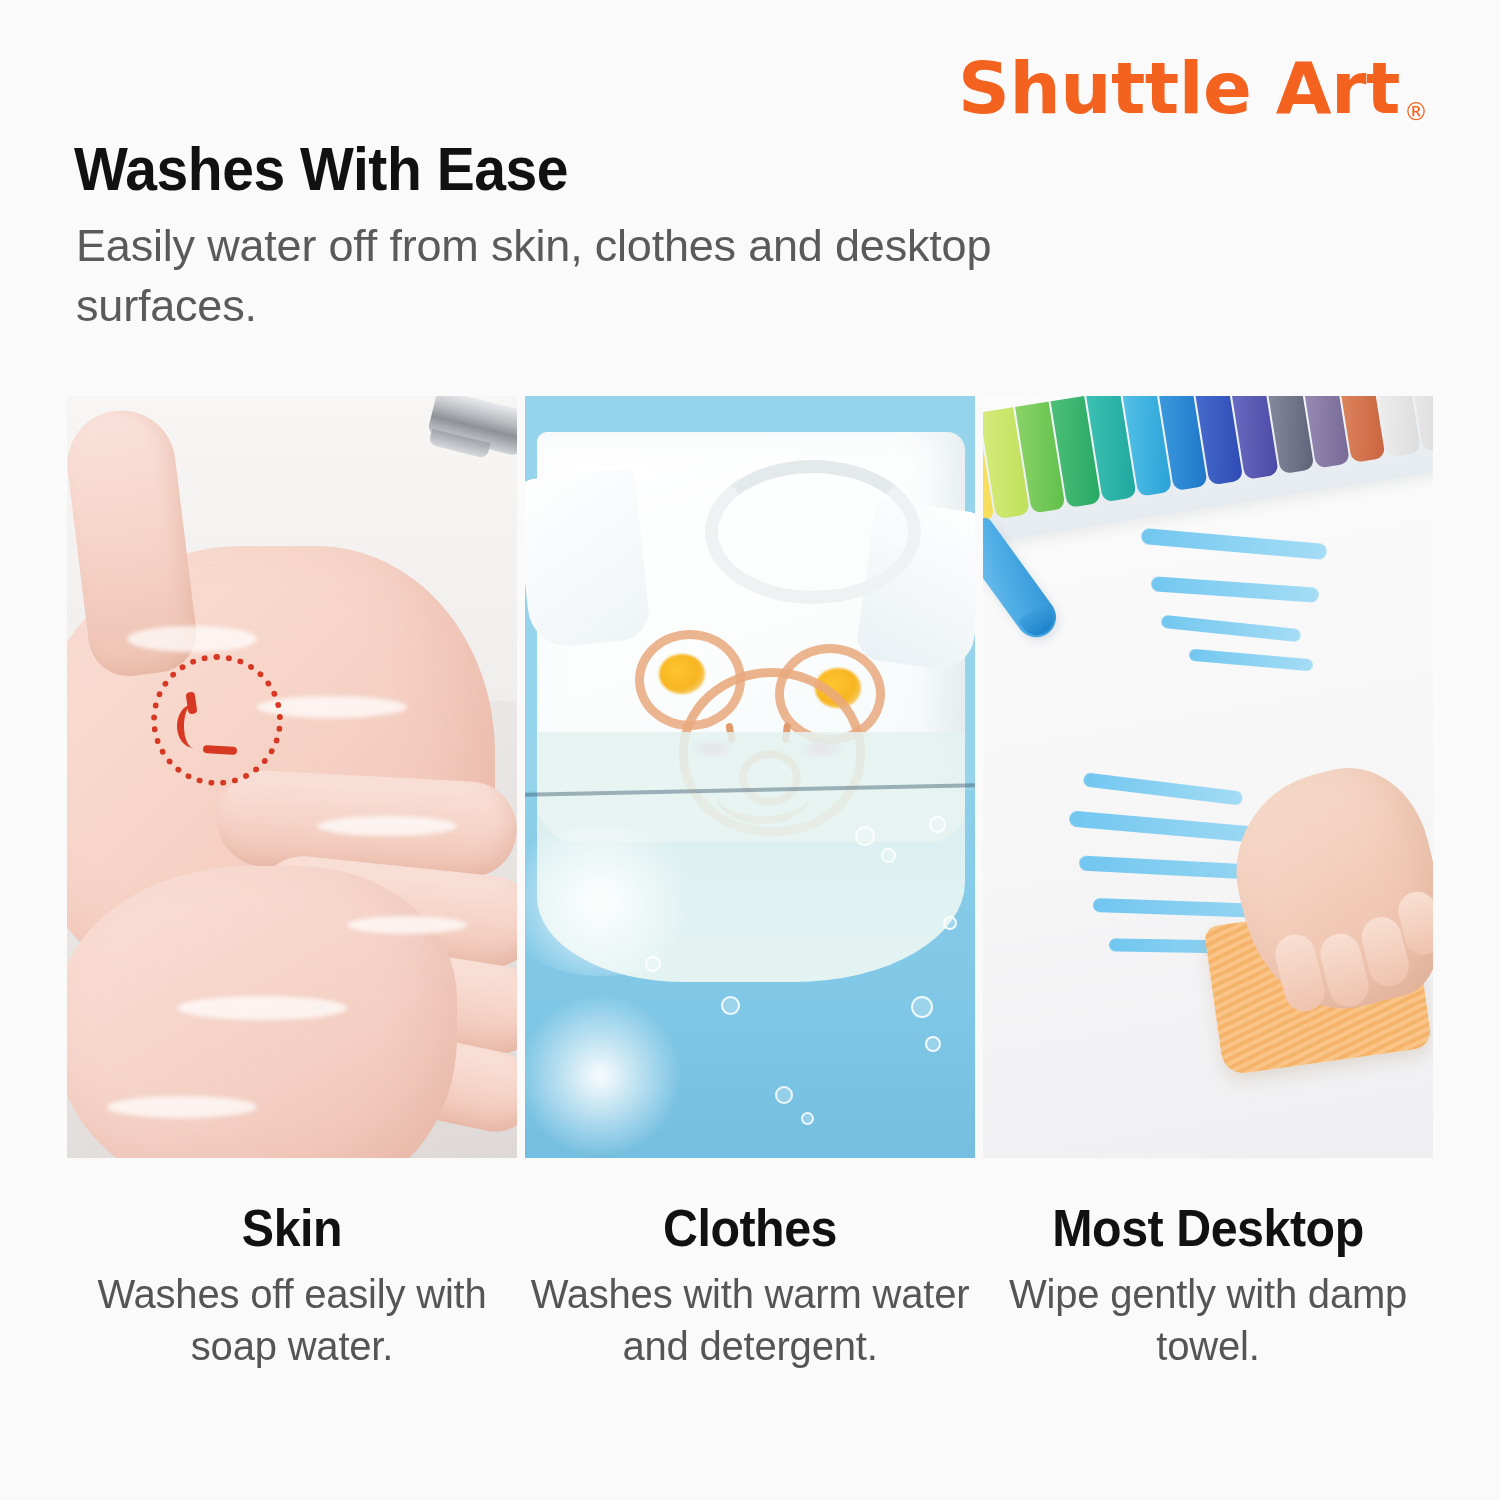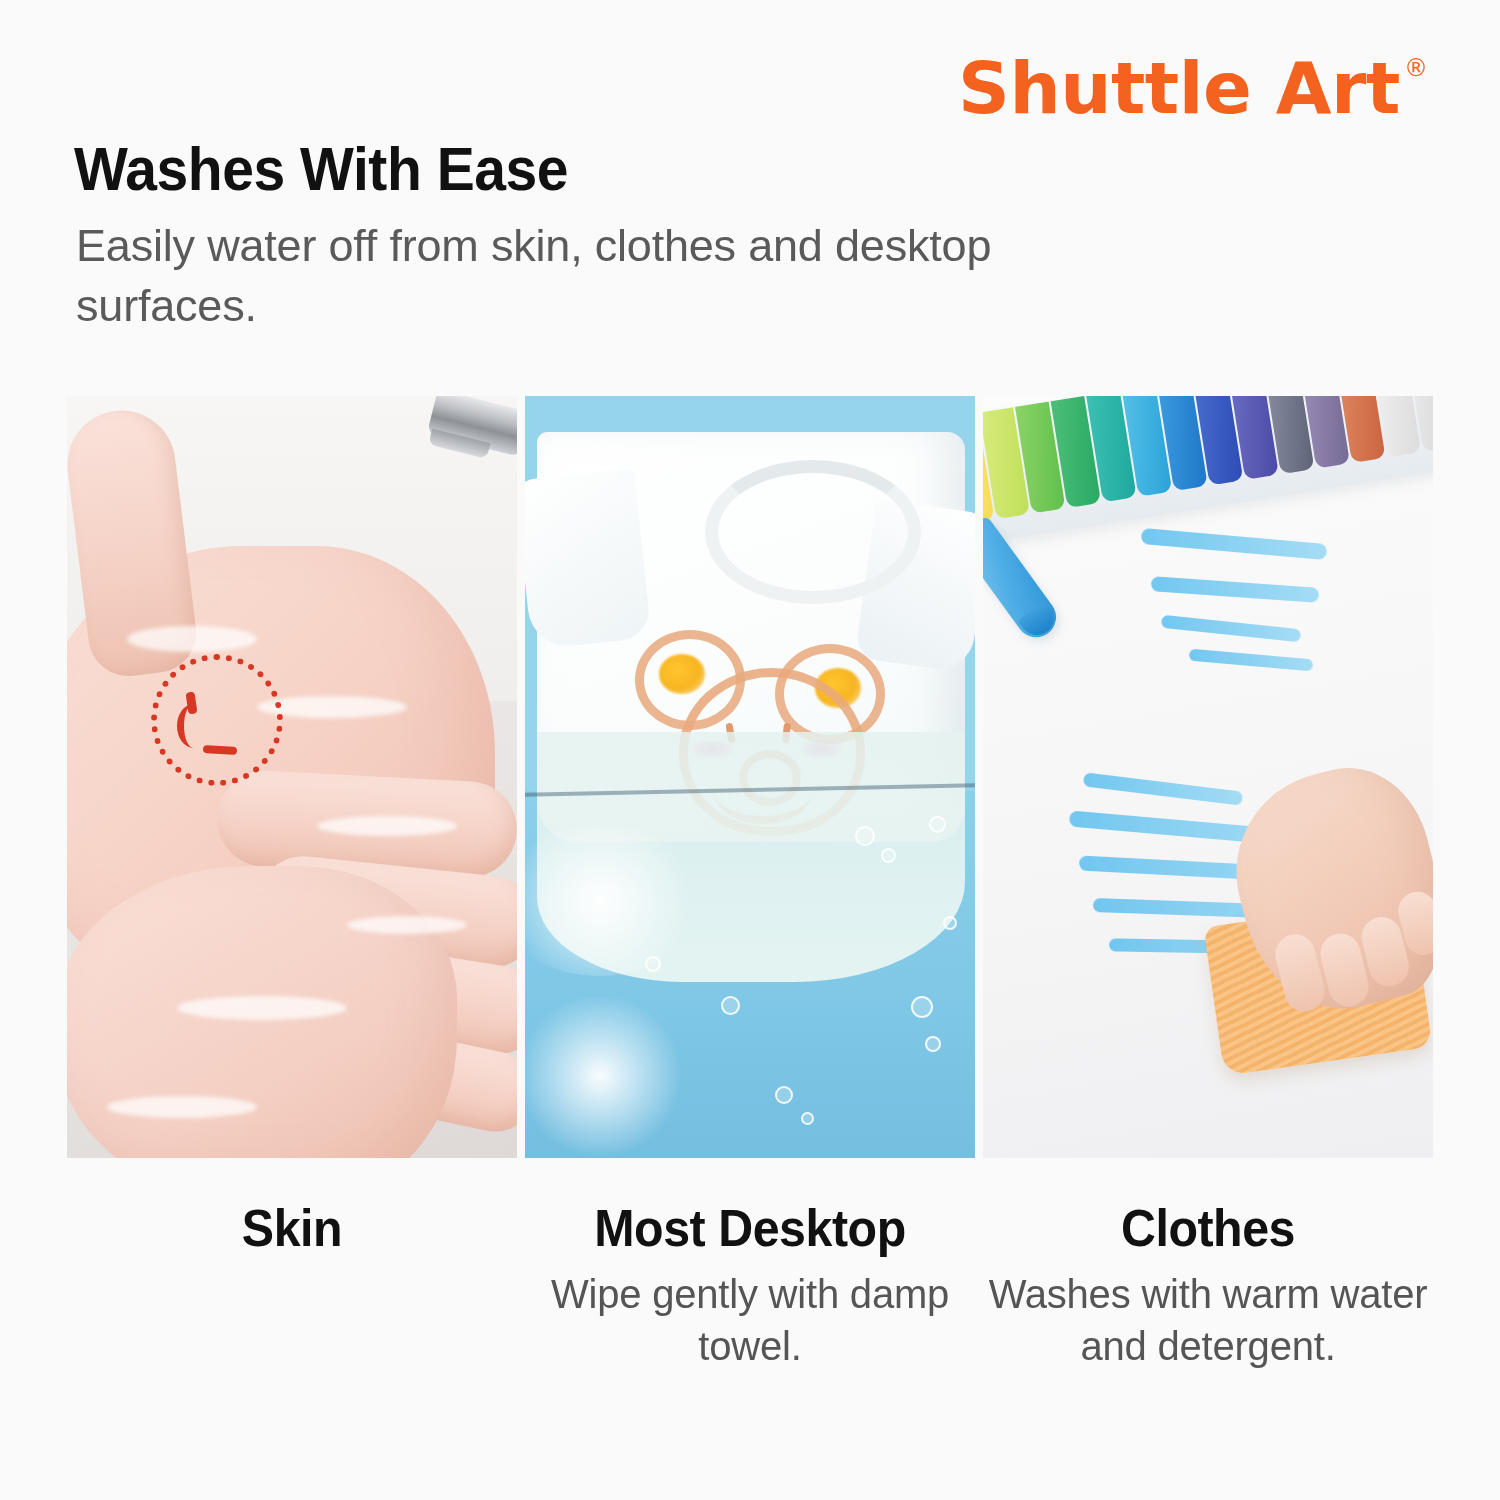--- a/index.html
+++ b/index.html
@@ -14,21 +14,21 @@
     overflow: hidden;
     position: relative;
   }
 
   
   .logo {
     position: absolute;
     top: 52px;
     right: 72px;
     display: flex;
-    align-items: flex-start;
+    align-items: flex-end;
     line-height: 1;
   }
   .logo-text {
     font-size: 72px;
     font-weight: 700;
     color: #F4621F;
     letter-spacing: -0.5px;
     font-family: "DejaVu Sans", sans-serif;
   }
   .logo-reg {
@@ -549,22 +549,23 @@
       <div class="knuckle" style="left:64px;  top:160px; width:40px; height:74px;"></div>
       <div class="knuckle" style="left:108px; top:154px; width:40px; height:70px;"></div>
       <div class="knuckle" style="left:150px; top:138px; width:38px; height:64px;"></div>
     </div>
   </div>
 </div>
 
 <div class="captions">
   <div class="cap">
     <div class="cap-title">Skin</div>
+    <div class="cap-desc">Washes off easily with soap water.</div>
+  </div>
+  <div class="cap">
+    <div class="cap-title">Clothes</div>
+    <div class="cap-desc">Washes with warm water and detergent.</div>
   </div>
   <div class="cap">
     <div class="cap-title">Most Desktop</div>
     <div class="cap-desc">Wipe gently with damp towel.</div>
   </div>
-  <div class="cap">
-    <div class="cap-title">Clothes</div>
-    <div class="cap-desc">Washes with warm water and detergent.</div>
-  </div>
 </div>
 
 </body></html>

